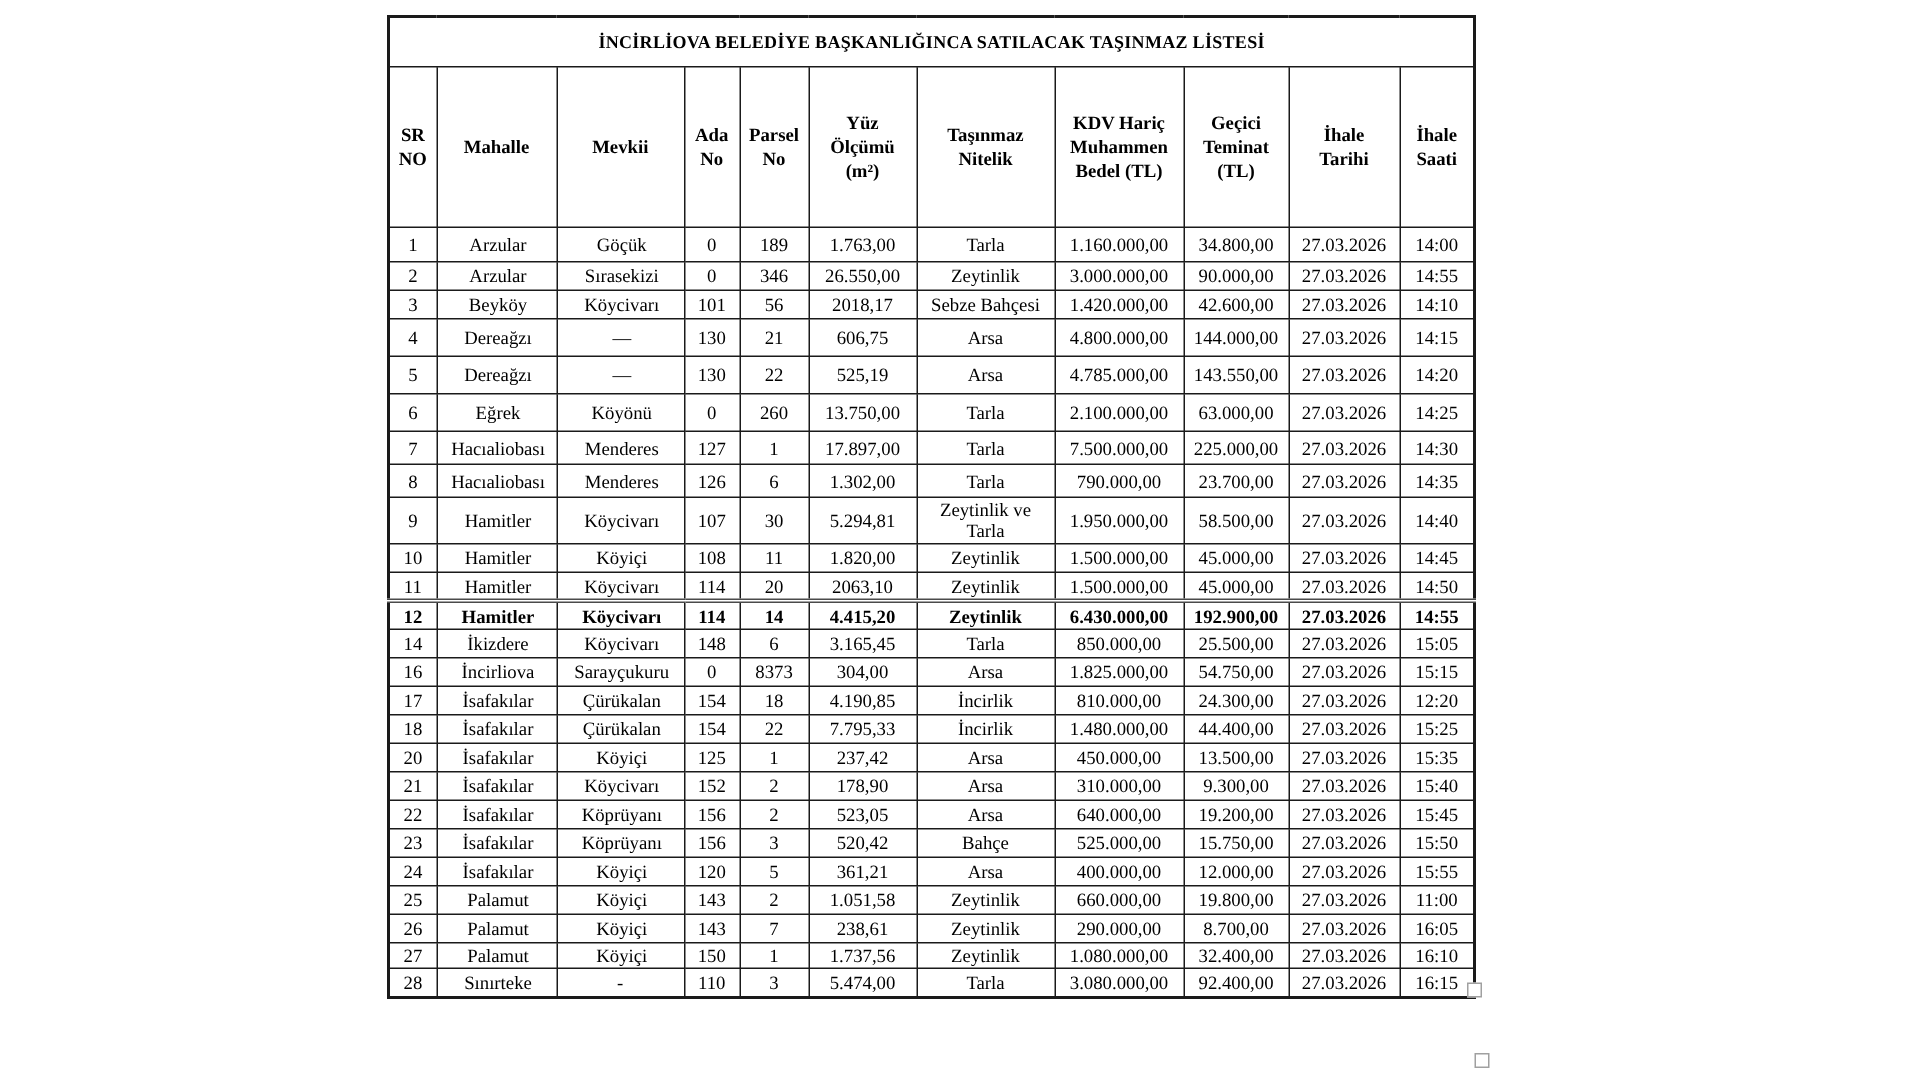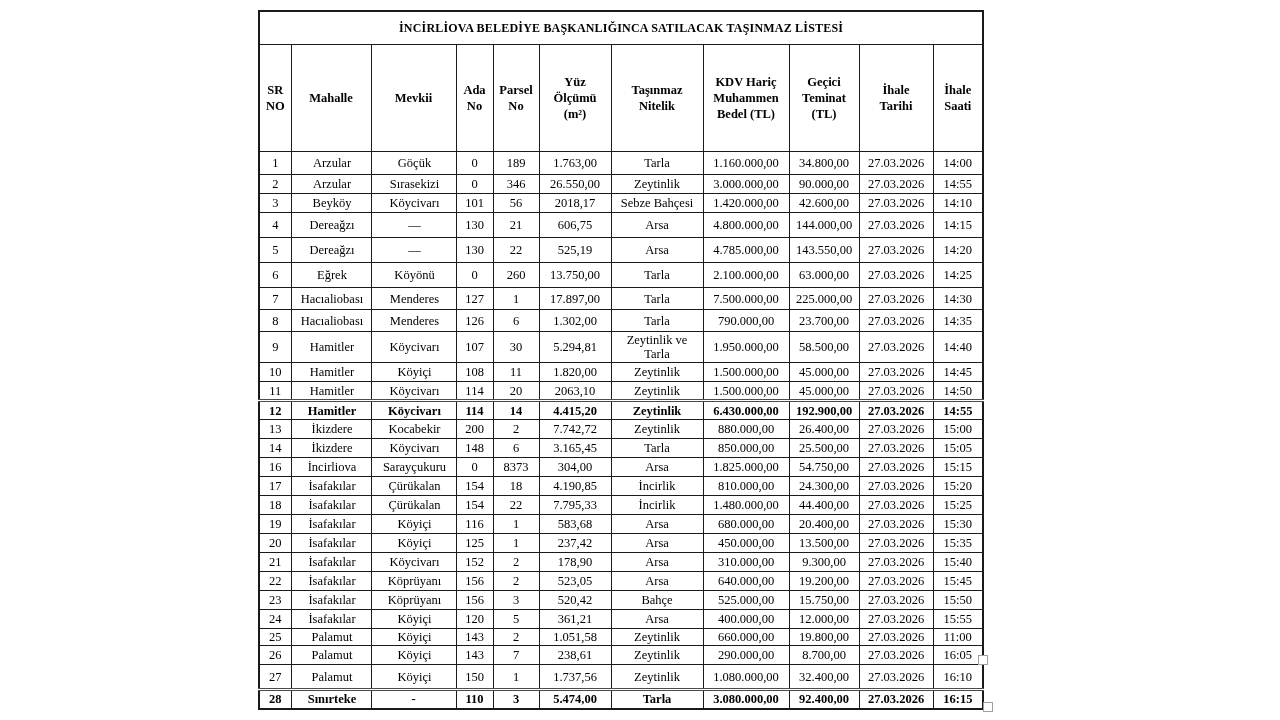--- a/index.html
+++ b/index.html
@@ -284,33 +284,20 @@
           <td>114</td>
           <td>14</td>
           <td>4.415,20</td>
           <td>Zeytinlik</td>
           <td>6.430.000,00</td>
           <td>192.900,00</td>
           <td>27.03.2026</td>
           <td>14:55</td>
         </tr>
         <tr>
-          <td>13</td>
-          <td class="al">İkizdere</td>
-          <td class="al">Kocabekir</td>
-          <td>200</td>
-          <td>2</td>
-          <td>7.742,72</td>
-          <td>Zeytinlik</td>
-          <td>880.000,00</td>
-          <td>26.400,00</td>
-          <td>27.03.2026</td>
-          <td>15:00</td>
-        </tr>
-        <tr>
           <td>14</td>
           <td class="al">İkizdere</td>
           <td class="al">Köycivarı</td>
           <td>148</td>
           <td>6</td>
           <td>3.165,45</td>
           <td>Tarla</td>
           <td>850.000,00</td>
           <td>25.500,00</td>
           <td>27.03.2026</td>
@@ -333,49 +320,36 @@
           <td>17</td>
           <td class="al">İsafakılar</td>
           <td class="al">Çürükalan</td>
           <td>154</td>
           <td>18</td>
           <td>4.190,85</td>
           <td>İncirlik</td>
           <td>810.000,00</td>
           <td>24.300,00</td>
           <td>27.03.2026</td>
-          <td>15:20</td>
+          <td>12:20</td>
         </tr>
         <tr>
           <td>18</td>
           <td class="al">İsafakılar</td>
           <td class="al">Çürükalan</td>
           <td>154</td>
           <td>22</td>
           <td>7.795,33</td>
           <td>İncirlik</td>
           <td>1.480.000,00</td>
           <td>44.400,00</td>
           <td>27.03.2026</td>
           <td>15:25</td>
         </tr>
         <tr>
-          <td>19</td>
-          <td class="al">İsafakılar</td>
-          <td class="al">Köyiçi</td>
-          <td>116</td>
-          <td>1</td>
-          <td>583,68</td>
-          <td>Arsa</td>
-          <td>680.000,00</td>
-          <td>20.400,00</td>
-          <td>27.03.2026</td>
-          <td>15:30</td>
-        </tr>
-        <tr>
           <td>20</td>
           <td class="al">İsafakılar</td>
           <td class="al">Köyiçi</td>
           <td>125</td>
           <td>1</td>
           <td>237,42</td>
           <td>Arsa</td>
           <td>450.000,00</td>
           <td>13.500,00</td>
           <td>27.03.2026</td>

